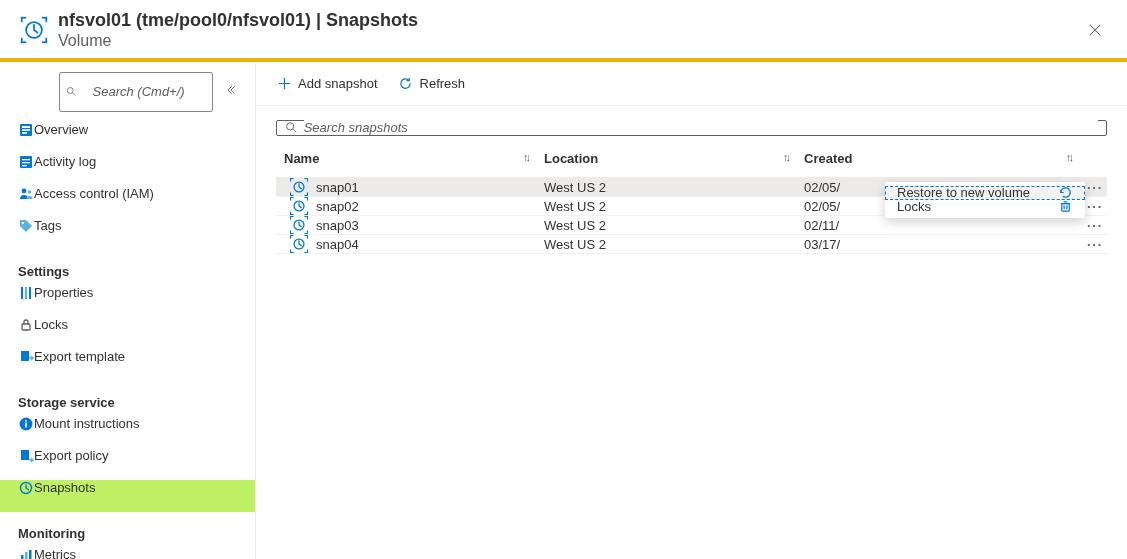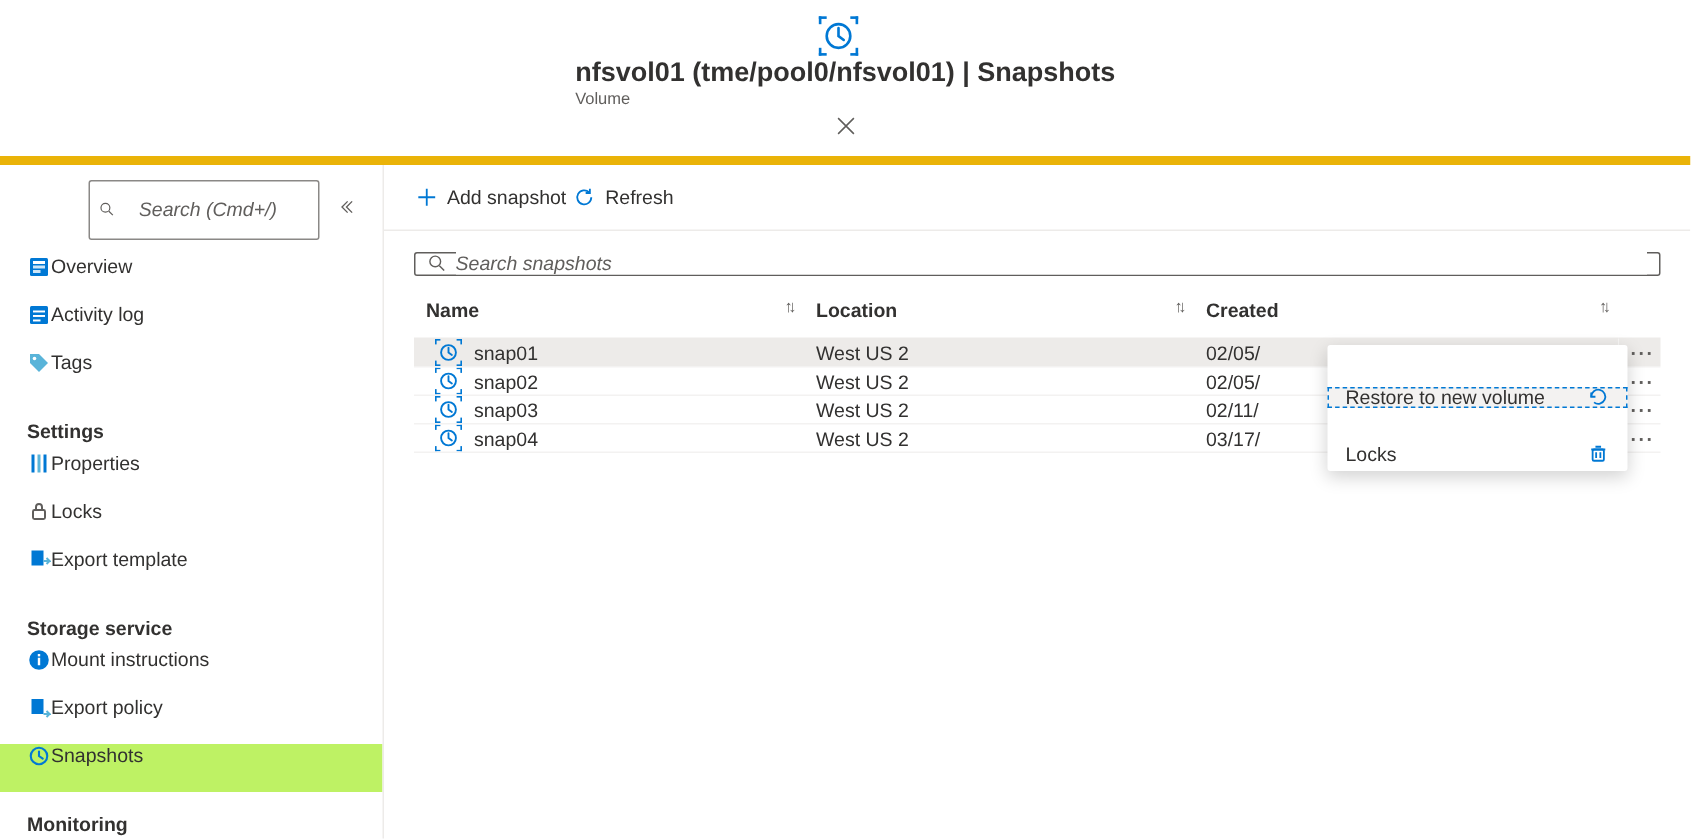--- a/index.html
+++ b/index.html
@@ -10,31 +10,30 @@
     background: #ffffff;
     width: 1127px;
     height: 559px;
     overflow: hidden;
   }
   
   .header {
     display: flex;
     align-items: center;
     padding: 10px 20px 8px 20px;
-    border-bottom: 6px solid #eab308;
-    flex-direction: column;
+    border-bottom: 4px solid #eab308;
   }
   .header-icon {
     width: 28px; height: 28px;
     margin-right: 10px;
     flex: 0 0 auto;
   }
   .header-titles { flex: 1 1 auto; }
   .page-title { font-size: 18px; font-weight: 600; line-height: 1.2; }
-  .page-subtitle { font-size: 11px; color: #605e5c; }
+  .page-subtitle { font-size: 16px; color: #605e5c; }
   .close-btn { width: 24px; height: 24px; display:flex; align-items:center; justify-content:center; cursor:pointer; color:#605e5c; }
   
   .body { display: flex; height: calc(100% - 50px); }
   .sidebar {
     width: 256px;
     border-right: 1px solid #edebe9;
     padding: 10px 0;
     overflow-y: auto;
     flex: 0 0 auto;
   }
@@ -66,21 +65,21 @@
     font-weight: 600;
     font-size: 13px;
     padding: 14px 18px 6px 18px;
   }
   
   .main { flex: 1 1 auto; display:flex; flex-direction:column; overflow:hidden; }
   .toolbar {
     display:flex; align-items:center;
     height: 44px;
     padding: 0 20px;
-    gap: 4px;
+    gap: 20px;
     border-bottom: 1px solid #edebe9;
   }
   .toolbar-btn { display:flex; align-items:center; gap:6px; cursor:pointer; color:#323130; font-size:13px;}
   .toolbar-btn .ticon { color:#0078d4; width:16px; height:16px; display:flex; align-items:center; justify-content:center;}
   .content-inner { padding: 14px 20px; position:relative; flex:1; overflow:auto;}
   .grid-search {
     height: 16px;
     border: 1px solid #605e5c;
     border-radius: 2px;
     display:flex; align-items:center;
@@ -125,21 +124,20 @@
     border-radius: 2px;
     padding: 4px 0;
     z-index: 10;
   }
   .context-menu .menu-item {
     display:flex; align-items:center; justify-content:space-between;
     height: 14px;
     padding: 0 12px;
     font-size:13px;
     cursor:pointer;
-    margin-top:24px;
   }
   .context-menu .menu-item.selected { outline: 1px dashed #0078d4; outline-offset:-1px; background:#f3f2f1;}
   .context-menu .mi-icon { width:16px; height:16px; color:#0078d4; display:flex; align-items:center; justify-content:center;}
   .col-name { width: 260px;}
   .col-loc { width: 260px;}
   .col-created { width: auto;}
   .col-act { width: 28px;}
 </style>
 </head>
 <body>
@@ -202,20 +200,31 @@
         <div class="nav-item">
           <span class="icon">
             <svg viewBox="0 0 16 16" width="16" height="16">
               <rect x="2" y="2" width="12" height="12" rx="1" fill="#0078d4"></rect>
               <rect x="4" y="5" width="8" height="1.3" fill="#fff"></rect>
               <rect x="4" y="8" width="8" height="1.3" fill="#fff"></rect>
               <rect x="4" y="11" width="5" height="1.3" fill="#fff"></rect>
             </svg>
           </span>
           <span>Activity log</span>
+        </div>
+        <div class="nav-item">
+          <span class="icon">
+            <svg viewBox="0 0 16 16" width="16" height="16">
+              <circle cx="6" cy="5" r="2.4" fill="#0078d4"></circle>
+              <path d="M2 13 Q2 9 6 9 Q10 9 10 13 Z" fill="#0078d4"></path>
+              <circle cx="11.5" cy="6" r="1.8" fill="#59b4d9"></circle>
+              <path d="M8.5 13 Q8.5 10 11.5 10 Q14.5 10 14.5 13 Z" fill="#59b4d9"></path>
+            </svg>
+          </span>
+          <span>Access control (IAM)</span>
         </div>
         <div class="nav-item">
           <span class="icon">
             <svg viewBox="0 0 16 16" width="16" height="16">
               <path d="M2 2 L8 2 L14 8 L8 14 L2 8 Z" fill="#59b4d9"></path>
               <circle cx="5" cy="5" r="1.2" fill="#fff"></circle>
             </svg>
           </span>
           <span>Tags</span>
         </div>

